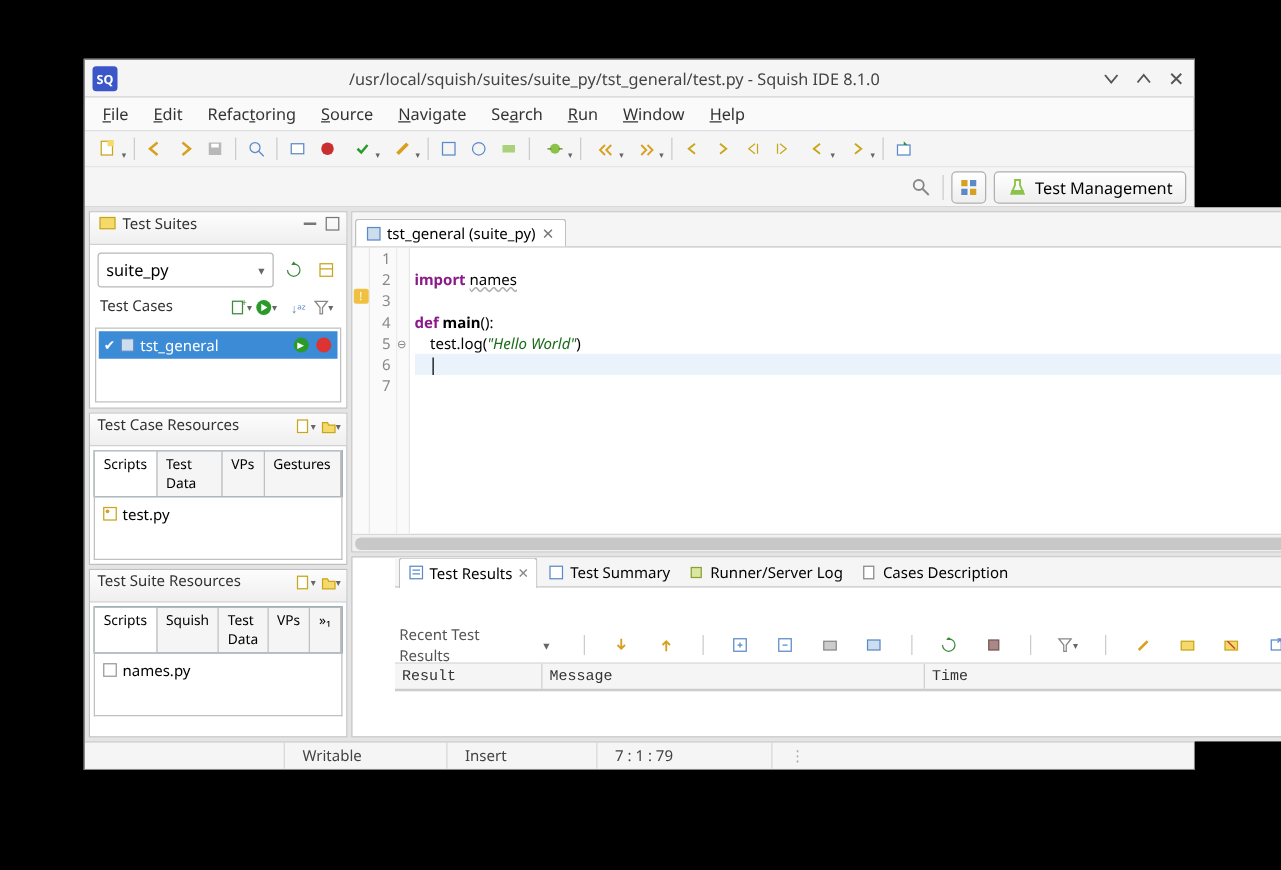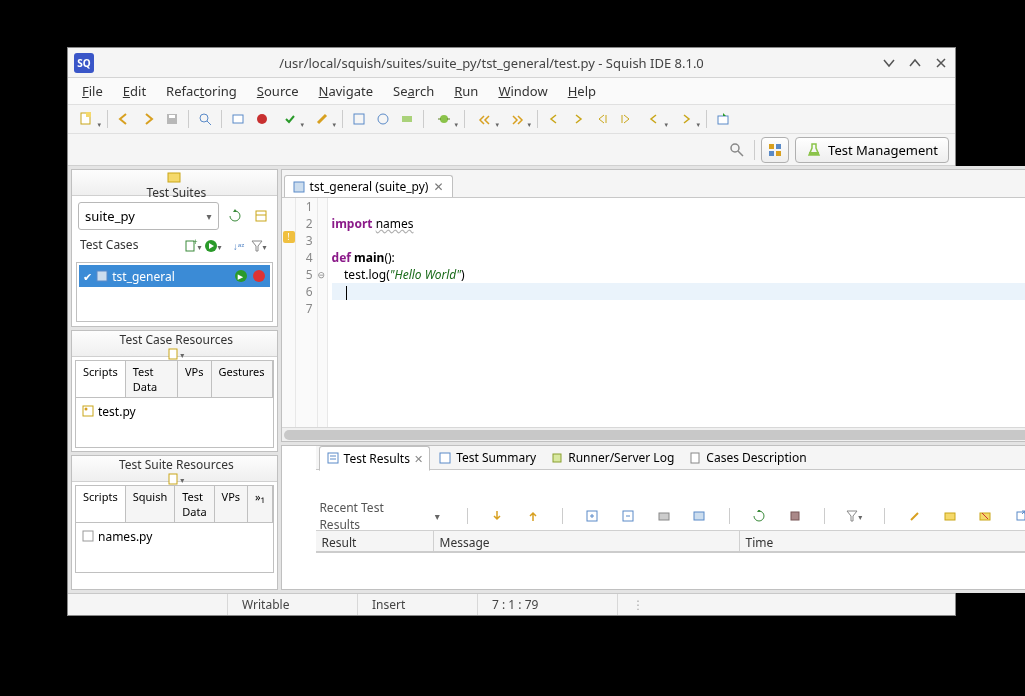--- a/index.html
+++ b/index.html
@@ -32,21 +32,21 @@
 .persp-btn.icon-only { width: 28px; padding: 0; justify-content: center; }
 .persp-search { width: 22px; height: 22px; display: flex; align-items: center; justify-content: center; cursor: pointer; }
 
 
 .main { flex: 1; display: flex; min-height: 0; }
 
 
 .left-col { width: 269px; display: flex; flex-direction: column; border: 3px solid #e4e4e4; padding-right:0; gap:3px; background:#e4e4e4;}
 
 .panel { background: #fff; border: 1px solid #c0c0c0; display: flex; flex-direction: column; }
-.panel-hdr { height: 26px; display: flex; align-items: center; padding: 0 2px 0 6px; background: linear-gradient(#fdfdfd,#efefef); border-bottom: 1px solid #d0d0d0; font-size: 12px; color: #333; flex-direction: column; }
+.panel-hdr { height: 26px; display: flex; padding: 0 2px 0 6px; background: linear-gradient(#fdfdfd,#efefef); border-bottom: 1px solid #d0d0d0; font-size: 12px; color: #333; }
 .panel-hdr .icn { width: 16px; height: 16px; margin-right: 4px; display: flex; align-items: center; justify-content: center; }
 .panel-hdr .spacer { flex: 1; }
 .panel-hdr .hbtn { width: 18px; height: 18px; cursor: pointer; display: flex; align-items: center; justify-content: center; color: #666; }
 
 .panel-body { padding: 4px; }
 
 .suite-row { display: flex; align-items: center; gap: 6px; padding: 2px 2px 6px 2px; }
 .suite-combo { flex: 1; height: 28px; border: 1px solid #b8b8b8; border-radius: 3px; background: #fff; display: flex; align-items: center; padding: 0 6px; font-size: 13px; justify-content: space-between; cursor: pointer; }
 .tb-mini { width: 20px; height: 20px; cursor: pointer; display: flex; align-items: center; justify-content: center; }
 
@@ -103,21 +103,21 @@
 .btab .icn { width: 14px; height: 14px; display: flex; align-items:center; justify-content:center;}
 .btabs .spacer { flex: 1; }
 
 .btoolbar { height: 28px; display: flex; align-items: center; padding: 0 4px; gap: 19px; justify-content: flex-end; margin-top: 32px; }
 .btoolbar .label { font-size: 12px; color: #555; }
 .btoolbar .bt { width: 20px; height: 20px; cursor: pointer; display: flex; align-items:center; justify-content:center; }
 .btoolbar .bsep { width: 1px; height: 16px; background: #ccc; margin: 0 2px; }
 
 .results-table { flex: 1; border-top: 1px solid #d0d0d0; }
 .results-hdr { display: flex; height: 22px; background: #f5f5f5; border-bottom: 2px solid #ccc; font-size: 12px; color: #333; }
-.results-hdr .col { padding: 3px 6px; border-right: 1px solid #d0d0d0; }
+.results-hdr .col { padding: 3px 6px; border-right: 1px solid #d0d0d0; font-family: Liberation Mono, monospace; }
 
 
 .statusbar { height: 22px; border-top: 1px solid #c8c8c8; background: #f5f5f5; display: flex; align-items: center; font-size: 12px; color: #444; }
 .statusbar .cell { padding: 0 14px; border-right: 1px solid #d8d8d8; height: 100%; display: flex; align-items: center; }
 .statusbar .cell.first { width: 160px; }
 
 .caret { display:inline-block; width:1px; height:14px; background:#000; vertical-align:middle; margin-left:2px;}
 
 svg { display: block; }
 </style>

